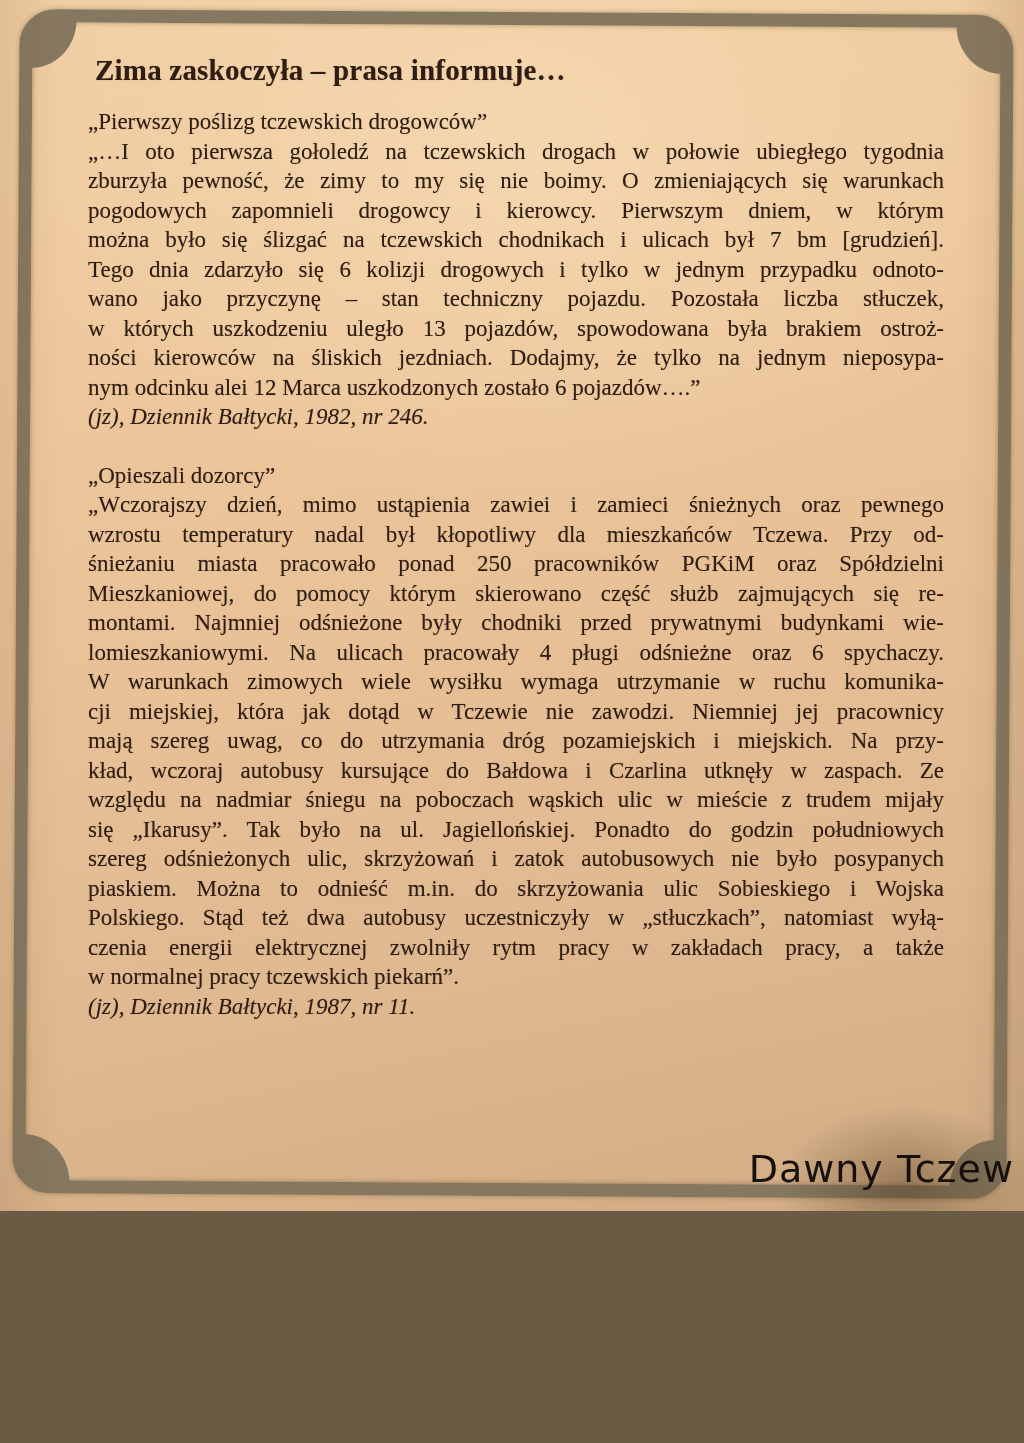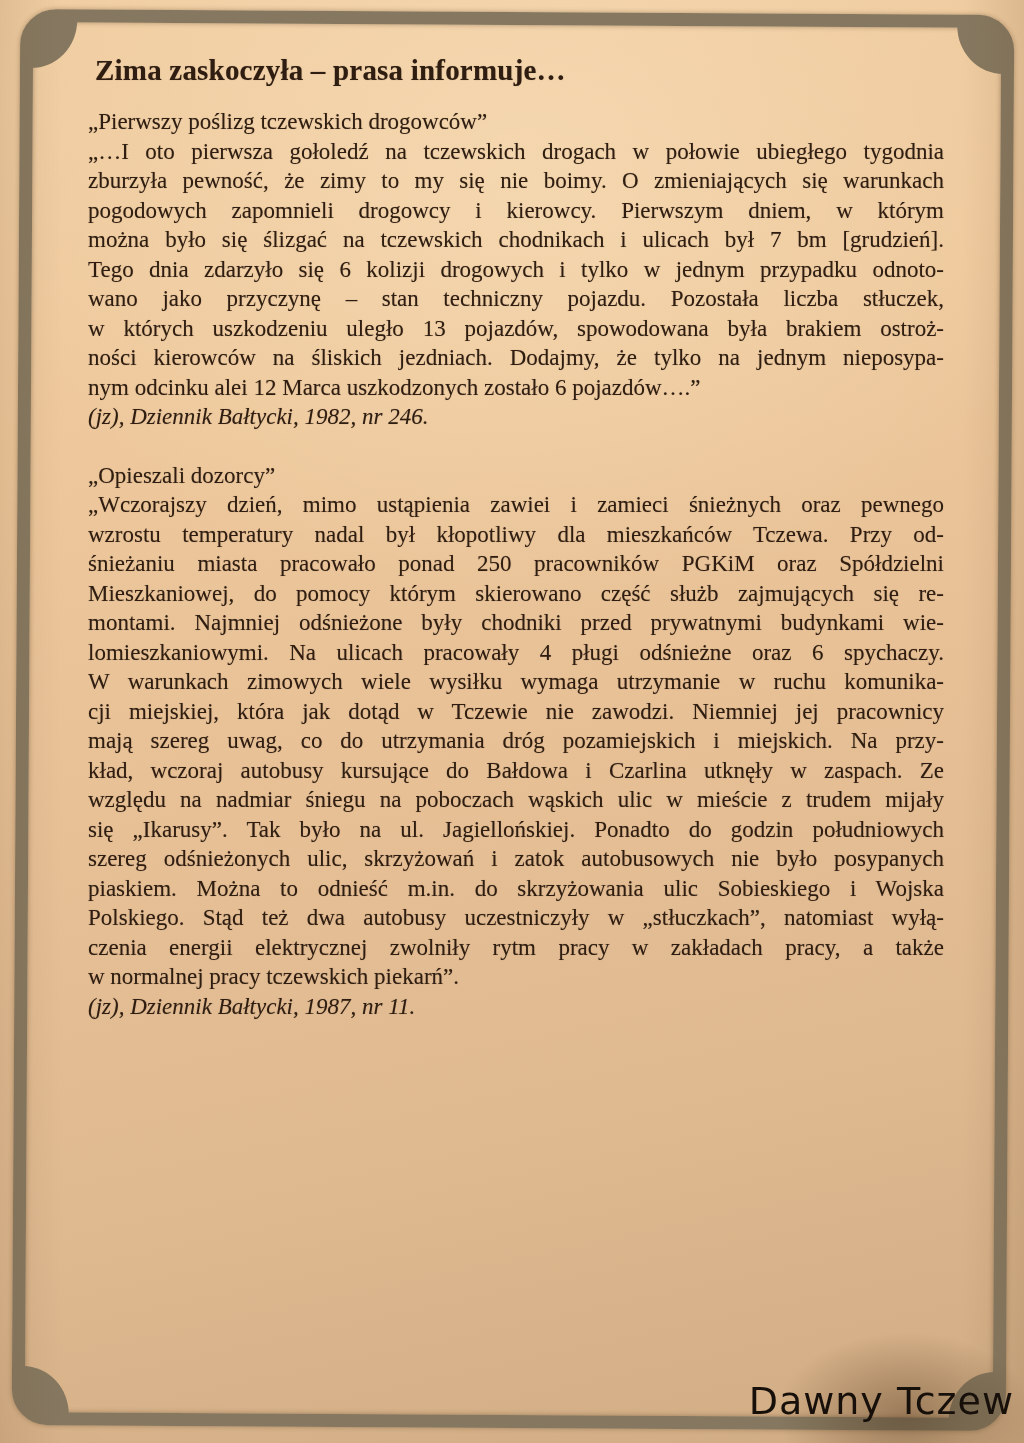--- a/index.html
+++ b/index.html
@@ -1,18 +1,18 @@
 <!DOCTYPE html>
 <html><head>
 <meta charset="utf-8">
 <style>
   html,body{margin:0;padding:0;background:#6b5a44;}
   .photo{
     position:relative;
-    width:1024px;height:1443px;
+    width:1024px;height:1211px;
     overflow:hidden;
     background:
       radial-gradient(75% 42% at 52% 13%, rgba(255,239,206,0.35), rgba(255,239,206,0) 70%),
       linear-gradient(168deg,#f1cea3 0%, #eec89c 28%, #e7c096 52%, #deb88f 76%, #d0ac84 100%);
     font-family:"Liberation Serif","DejaVu Serif",serif;
   }
   .vignette{
     position:absolute;inset:0;z-index:5;pointer-events:none;
     background:
       radial-gradient(190px 120px at 88.5% 98%, rgba(70,46,22,0.40), rgba(70,46,22,0) 68%),

